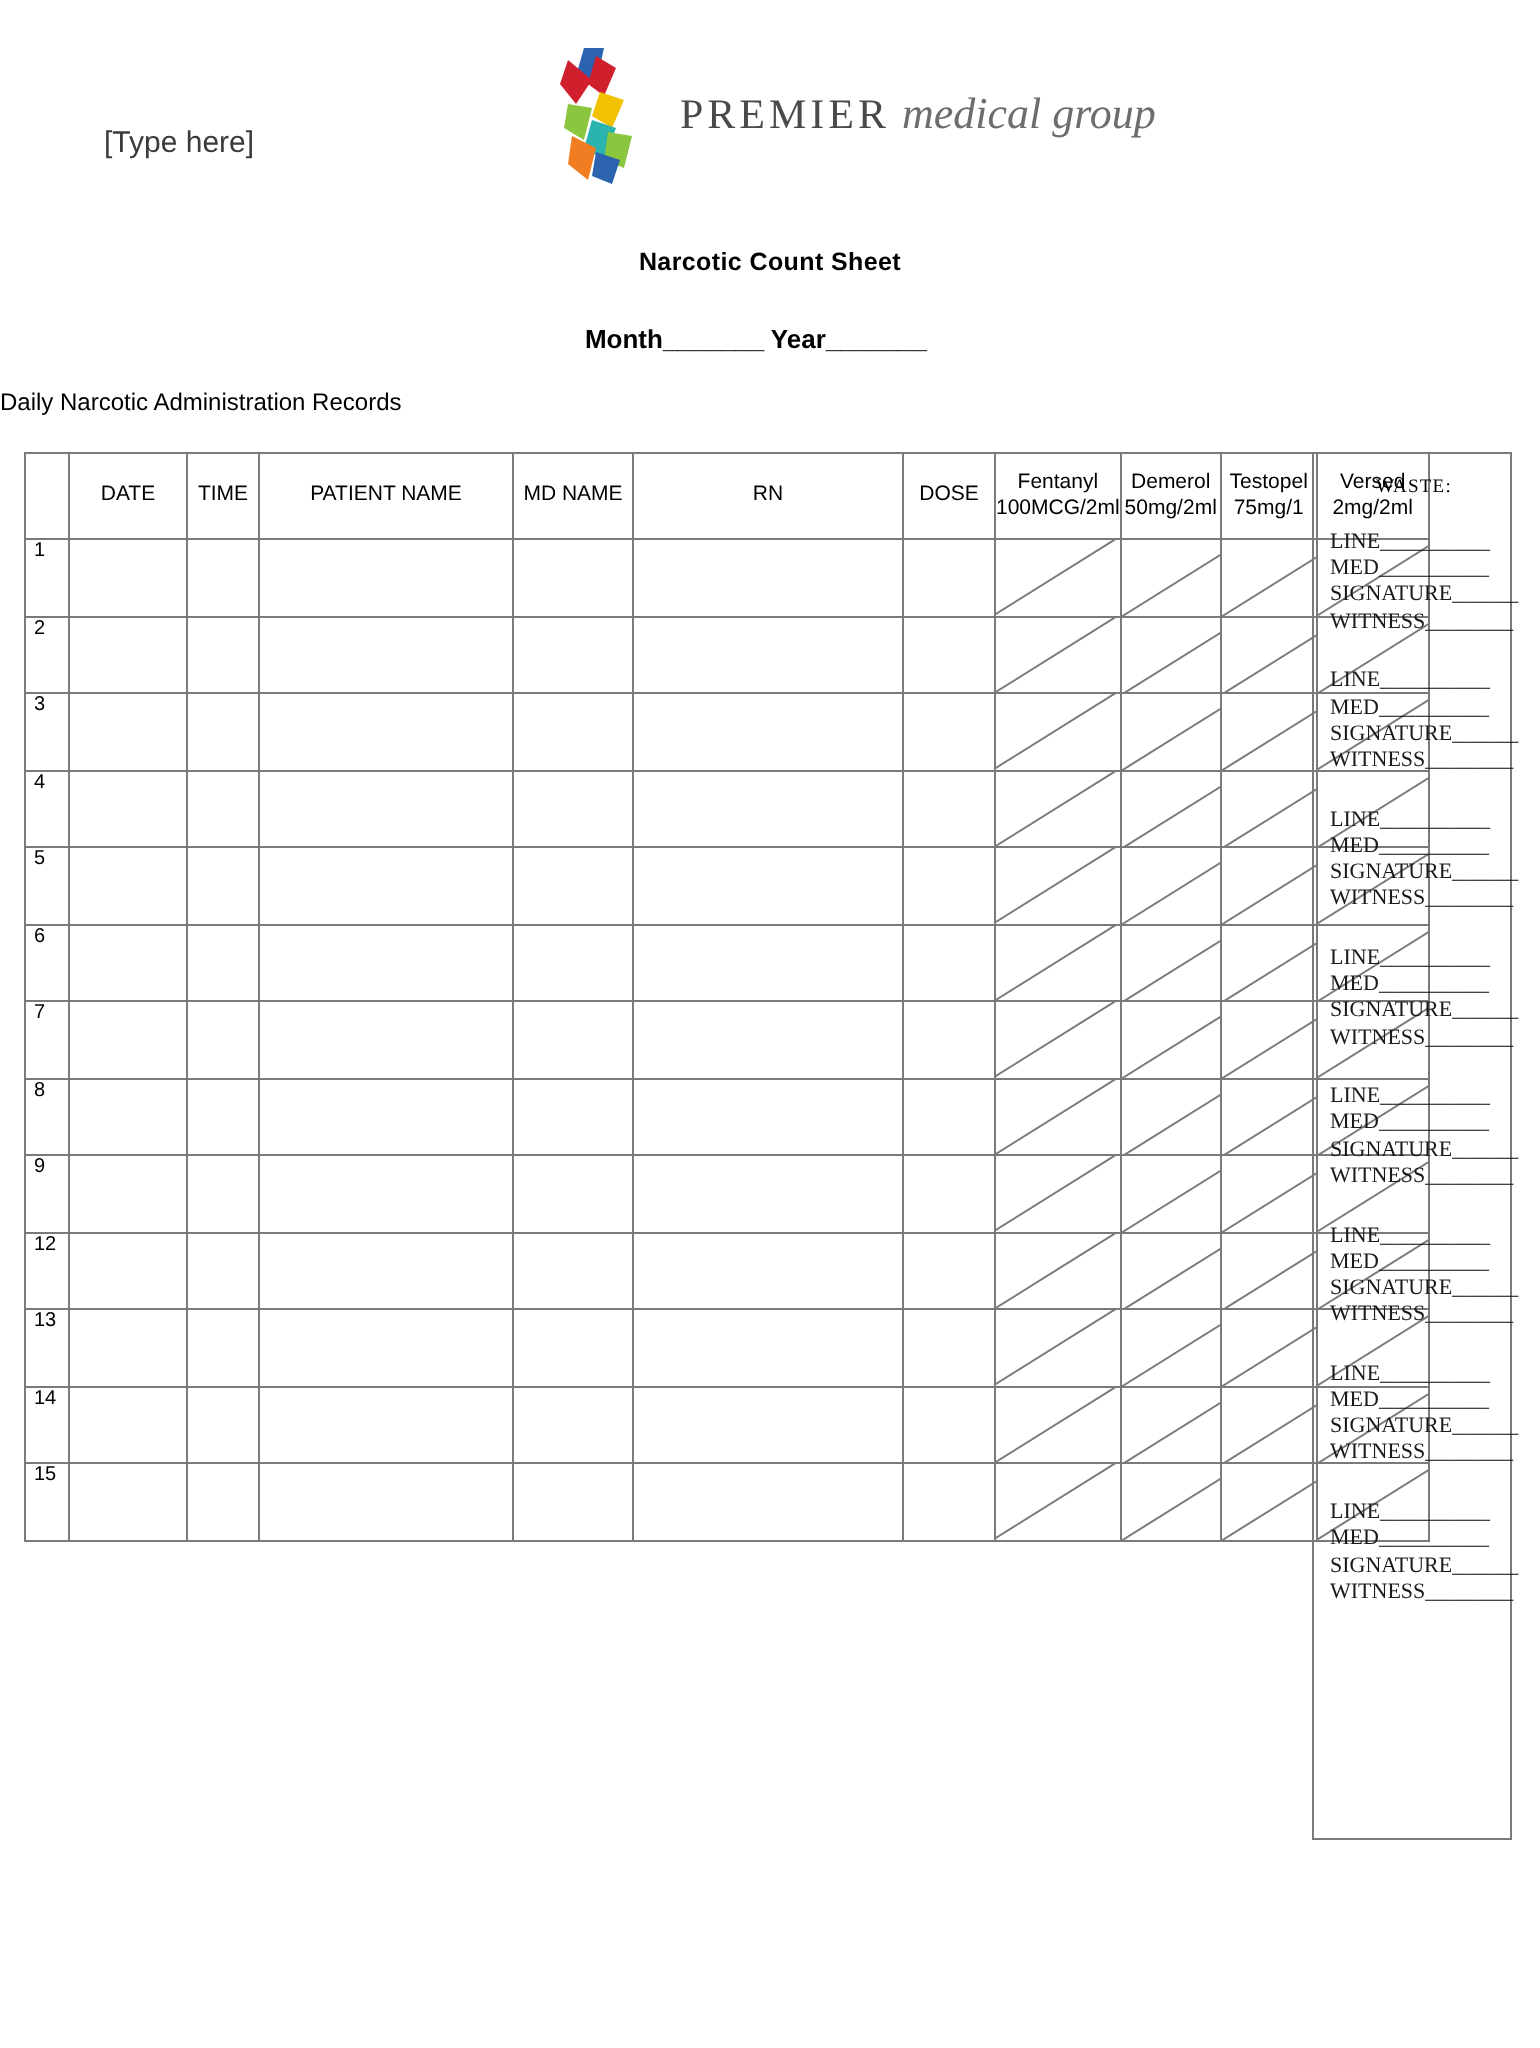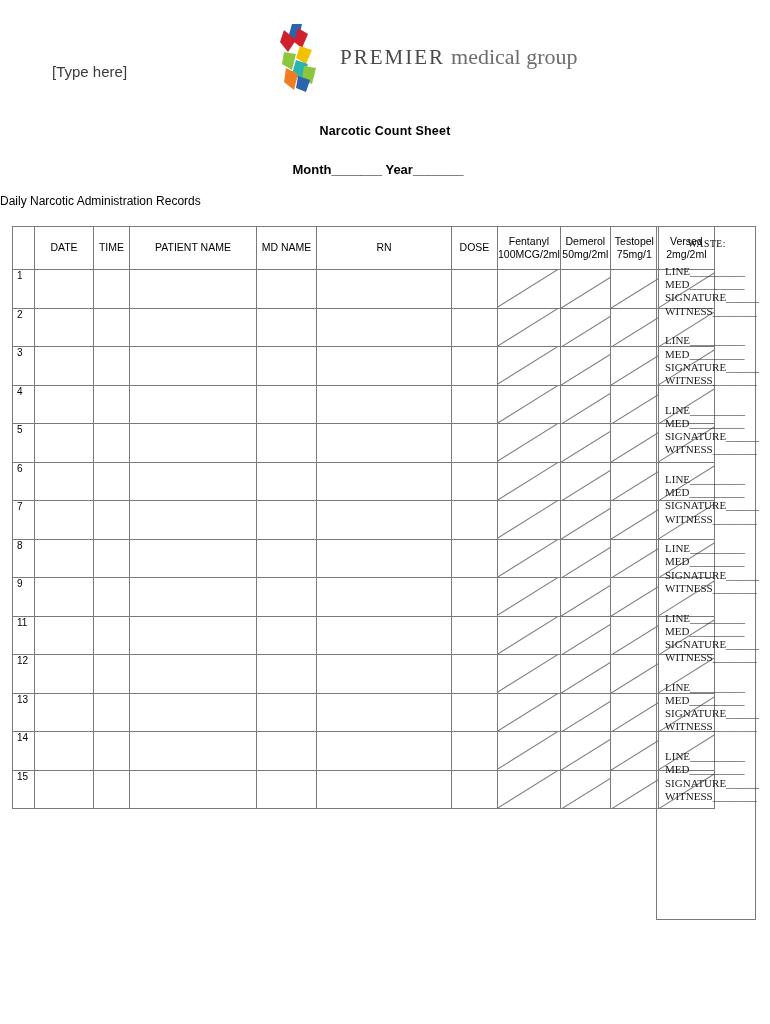--- a/index.html
+++ b/index.html
@@ -53,20 +53,21 @@
     white-space: nowrap;
   }
   .logo-premier {
     font-family: "Liberation Serif", serif;
     font-size: 21px;
     letter-spacing: 2.0px;
     color: #4a4a4a;
   }
   .logo-medical {
     font-family: "Liberation Serif", serif;
+    font-style: italic;
     font-size: 22px;
     color: #6d6d6d;
     margin-left: 6px;
   }
 
   .doc-title {
     position: absolute;
     left: 0;
     top: 124px;
     width: 770px;
@@ -437,41 +438,20 @@
             <span class="slash"></span>
           </td>
           <td class="drug-cell">
             <span class="slash"></span>
           </td>
           <td class="drug-cell">
             <span class="slash"></span>
           </td>
         </tr>
         <tr>
-          <td class="rownum">11</td>
-          <td></td>
-          <td></td>
-          <td></td>
-          <td></td>
-          <td></td>
-          <td></td>
-          <td class="drug-cell">
-            <span class="slash"></span>
-          </td>
-          <td class="drug-cell">
-            <span class="slash"></span>
-          </td>
-          <td class="drug-cell">
-            <span class="slash"></span>
-          </td>
-          <td class="drug-cell">
-            <span class="slash"></span>
-          </td>
-        </tr>
-        <tr>
           <td class="rownum">12</td>
           <td></td>
           <td></td>
           <td></td>
           <td></td>
           <td></td>
           <td></td>
           <td class="drug-cell">
             <span class="slash"></span>
           </td>

